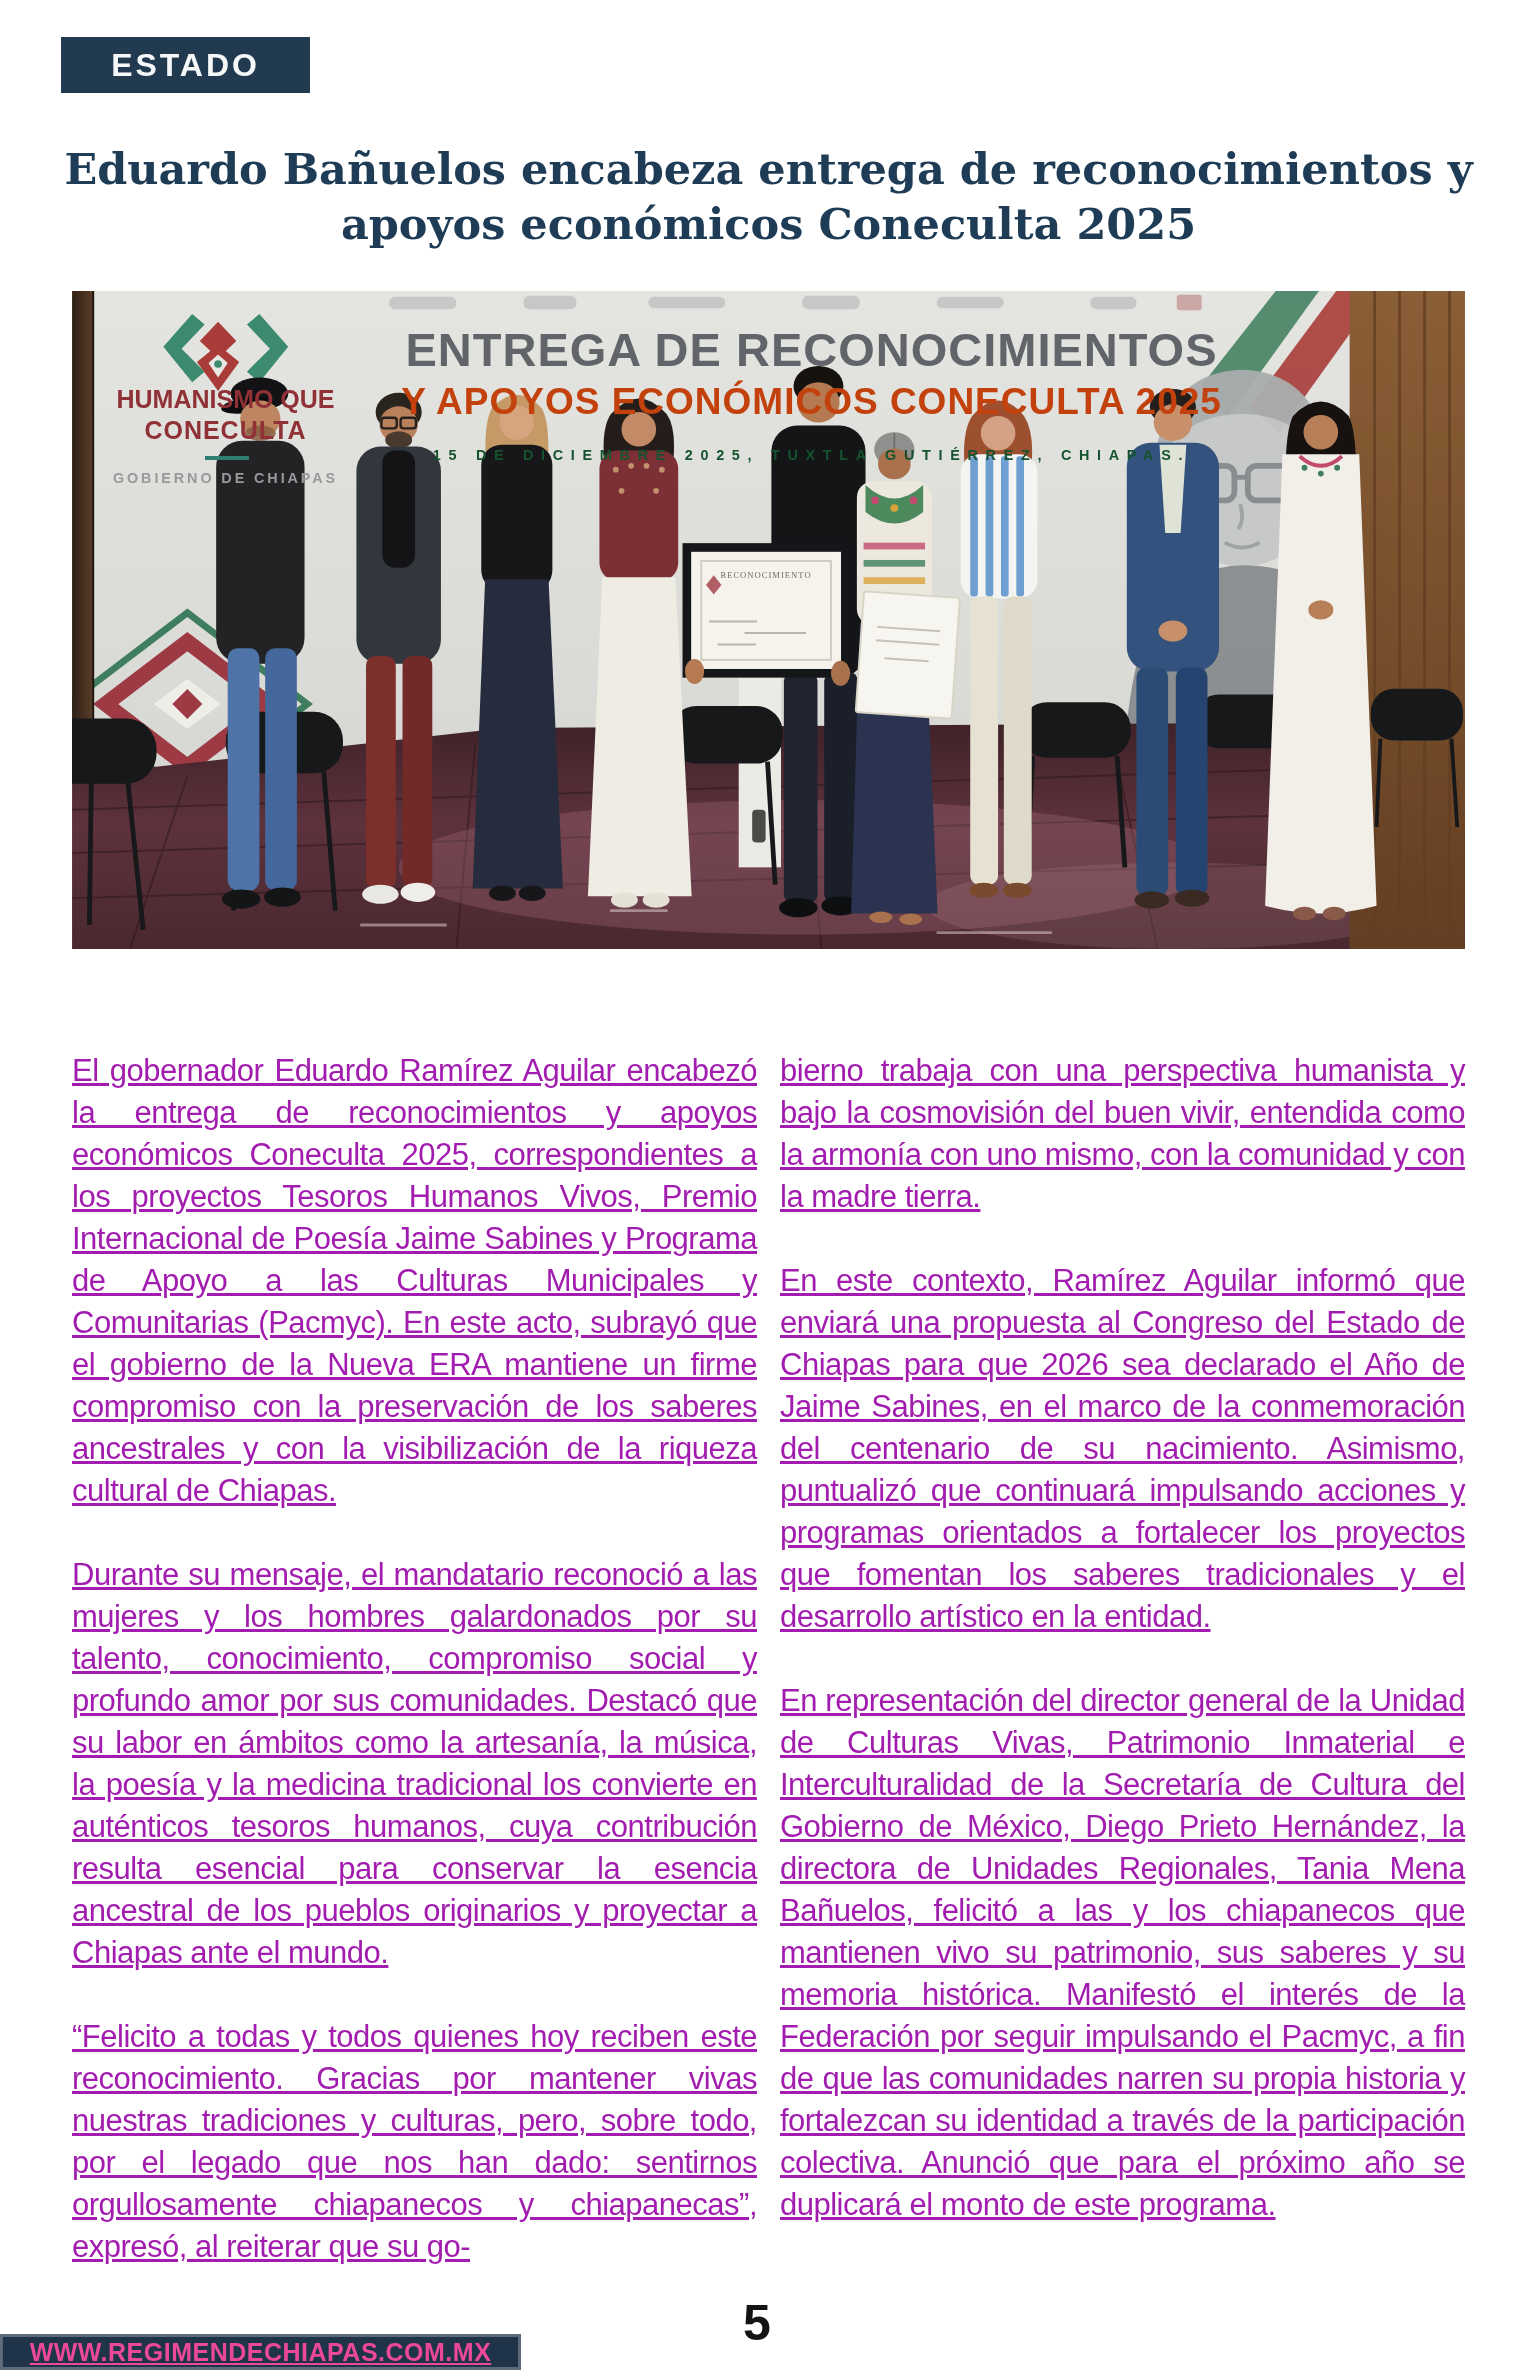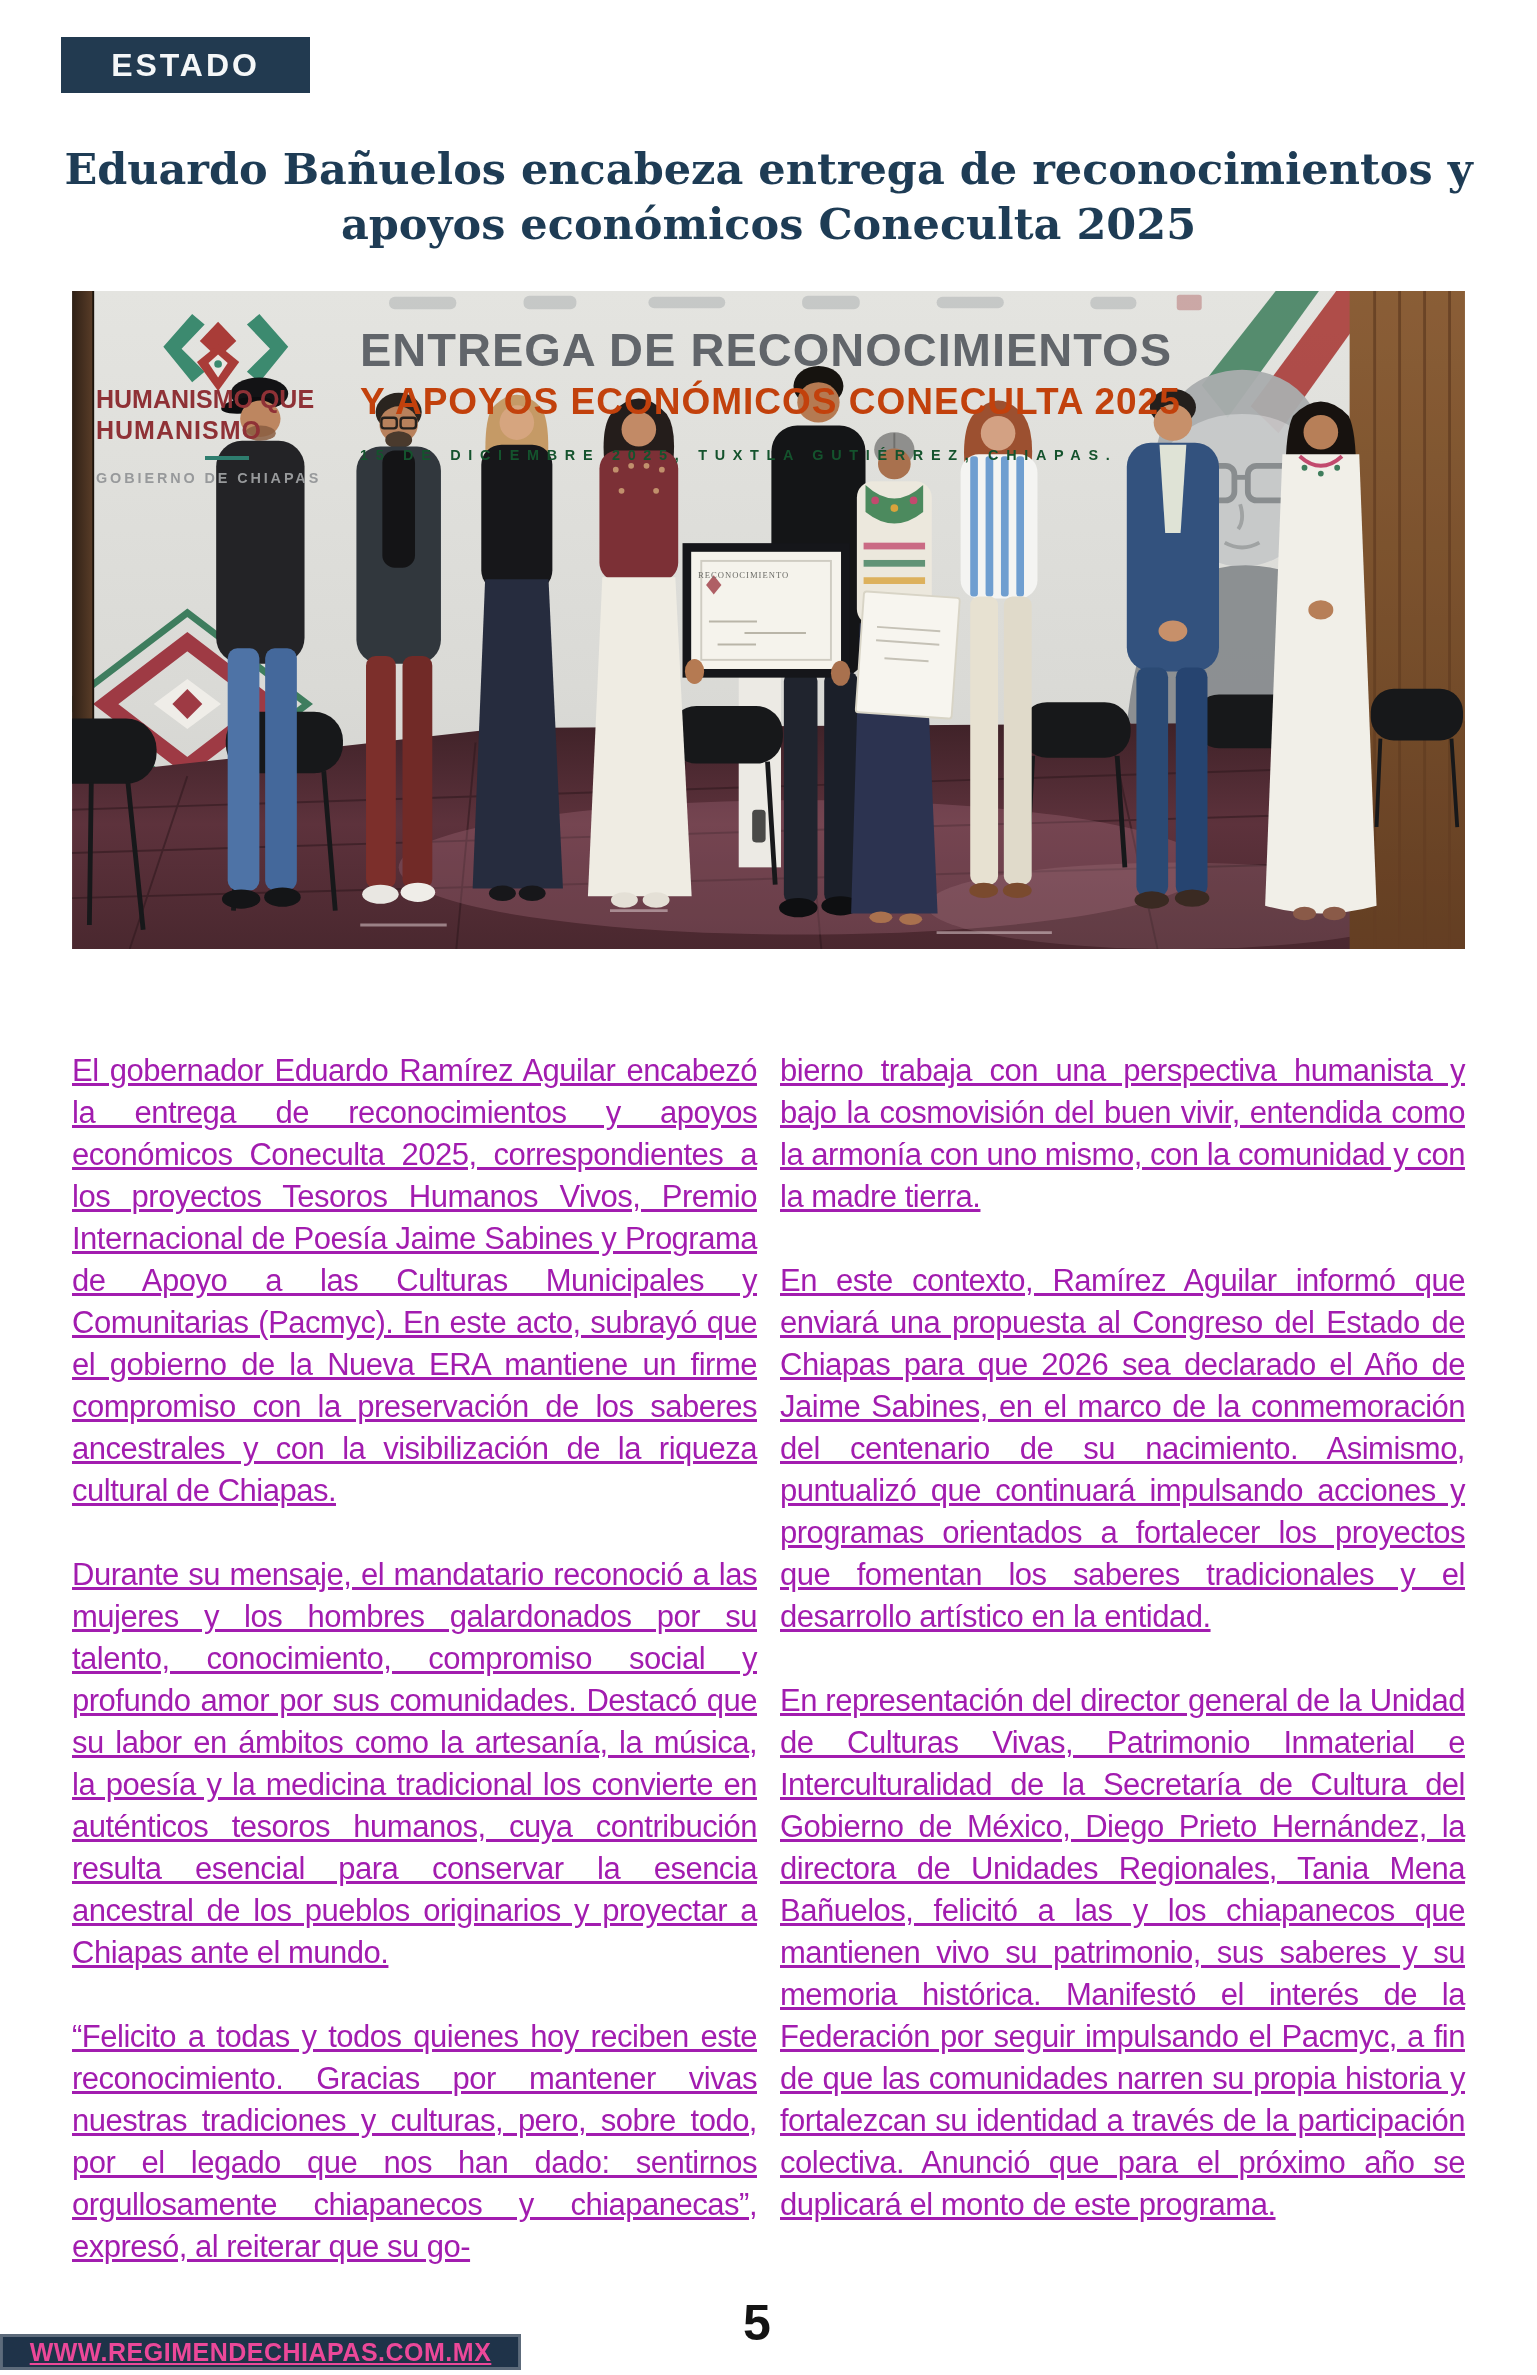--- a/index.html
+++ b/index.html
@@ -13,21 +13,21 @@
 
   
   .headline{position:absolute;left:0;top:142px;width:1537px;text-align:center;
      font-family:"DejaVu Serif", serif;font-weight:bold;color:#1e3c55;
      font-size:43px;line-height:55px;}
 
   
   .photo{position:absolute;left:72px;top:291px;width:1393px;height:658px;overflow:hidden;
      background:#dddddA;}
   .photo svg{position:absolute;left:0;top:0;}
-  .ph-txt{position:absolute;text-align:left;white-space:nowrap;}
+  .ph-txt{position:absolute;text-align:center;white-space:nowrap;}
   .banner-title1{left:288px;top:31px;width:903px;font-size:47px;font-weight:bold;
      color:#61656a;letter-spacing:1px;}
   .banner-title2{left:288px;top:90px;width:903px;font-size:37px;font-weight:bold;
      color:#c2410c;letter-spacing:1px;}
   .banner-date{left:288px;top:156px;width:903px;font-size:14.4px;font-weight:bold;
      color:#14532d;letter-spacing:7.7px;}
   .logo-l1{left:24px;top:94px;width:259px;font-size:25px;font-weight:bold;color:#8f3136;}
   .logo-l2{left:24px;top:125px;width:259px;font-size:25px;font-weight:bold;color:#8f3136;letter-spacing:1px;}
   .logo-rule{position:absolute;left:133px;top:165px;width:44px;height:3.8px;background:#2e7d6e;}
   .logo-sub{left:24px;top:179px;width:259px;font-size:14.4px;font-weight:bold;
@@ -315,21 +315,21 @@
         <path d="M668,296 l8,10 -8,10 -8,-10 z" fill="#9e3a44" opacity="0.8"></path>
         <ellipse cx="648" cy="396" rx="10" ry="13" fill="#b57a52"></ellipse>
         <ellipse cx="800" cy="398" rx="10" ry="13" fill="#a9714e"></ellipse>
       </g>
     </svg>
 
     <div class="ph-txt banner-title1">ENTREGA DE RECONOCIMIENTOS</div>
     <div class="ph-txt banner-title2">Y APOYOS ECONÓMICOS CONECULTA 2025</div>
     <div class="ph-txt banner-date">15 DE DICIEMBRE 2025, TUXTLA GUTIÉRREZ, CHIAPAS.</div>
     <div class="ph-txt logo-l1">HUMANISMO QUE</div>
-    <div class="ph-txt logo-l2">HUMANISMO</div>
+    <div class="ph-txt logo-l2">CONECULTA</div>
     <div class="logo-rule"></div>
     <div class="ph-txt logo-sub">GOBIERNO DE CHIAPAS</div>
     <div class="ph-txt cert-label">RECONOCIMIENTO</div>
   </div>
 
   <div class="col col-left">
     <p>El gobernador Eduardo Ramírez Aguilar encabezó la entrega de reconocimientos y apoyos económicos Coneculta 2025, correspondientes a los proyectos Tesoros Humanos Vivos, Premio Internacional de Poesía Jaime Sabines y Programa de Apoyo a las Culturas Municipales y Comunitarias (Pacmyc). En este acto, subrayó que el gobierno de la Nueva ERA mantiene un firme compromiso con la preservación de los saberes ancestrales y con la visibilización de la riqueza cultural de Chiapas.</p>
     <p>Durante su mensaje, el mandatario reconoció a las mujeres y los hombres galardonados por su talento, conocimiento, compromiso social y profundo amor por sus comunidades. Destacó que su labor en ámbitos como la artesanía, la música, la poesía y la medicina tradicional los convierte en auténticos tesoros humanos, cuya contribución resulta esencial para conservar la esencia ancestral de los pueblos originarios y proyectar a Chiapas ante el mundo.</p>
     <p>“Felicito a todas y todos quienes hoy reciben este reconocimiento. Gracias por mantener vivas nuestras tradiciones y culturas, pero, sobre todo, por el legado que nos han dado: sentirnos orgullosamente chiapanecos y chiapanecas”, expresó, al reiterar que su go-</p>
   </div>

